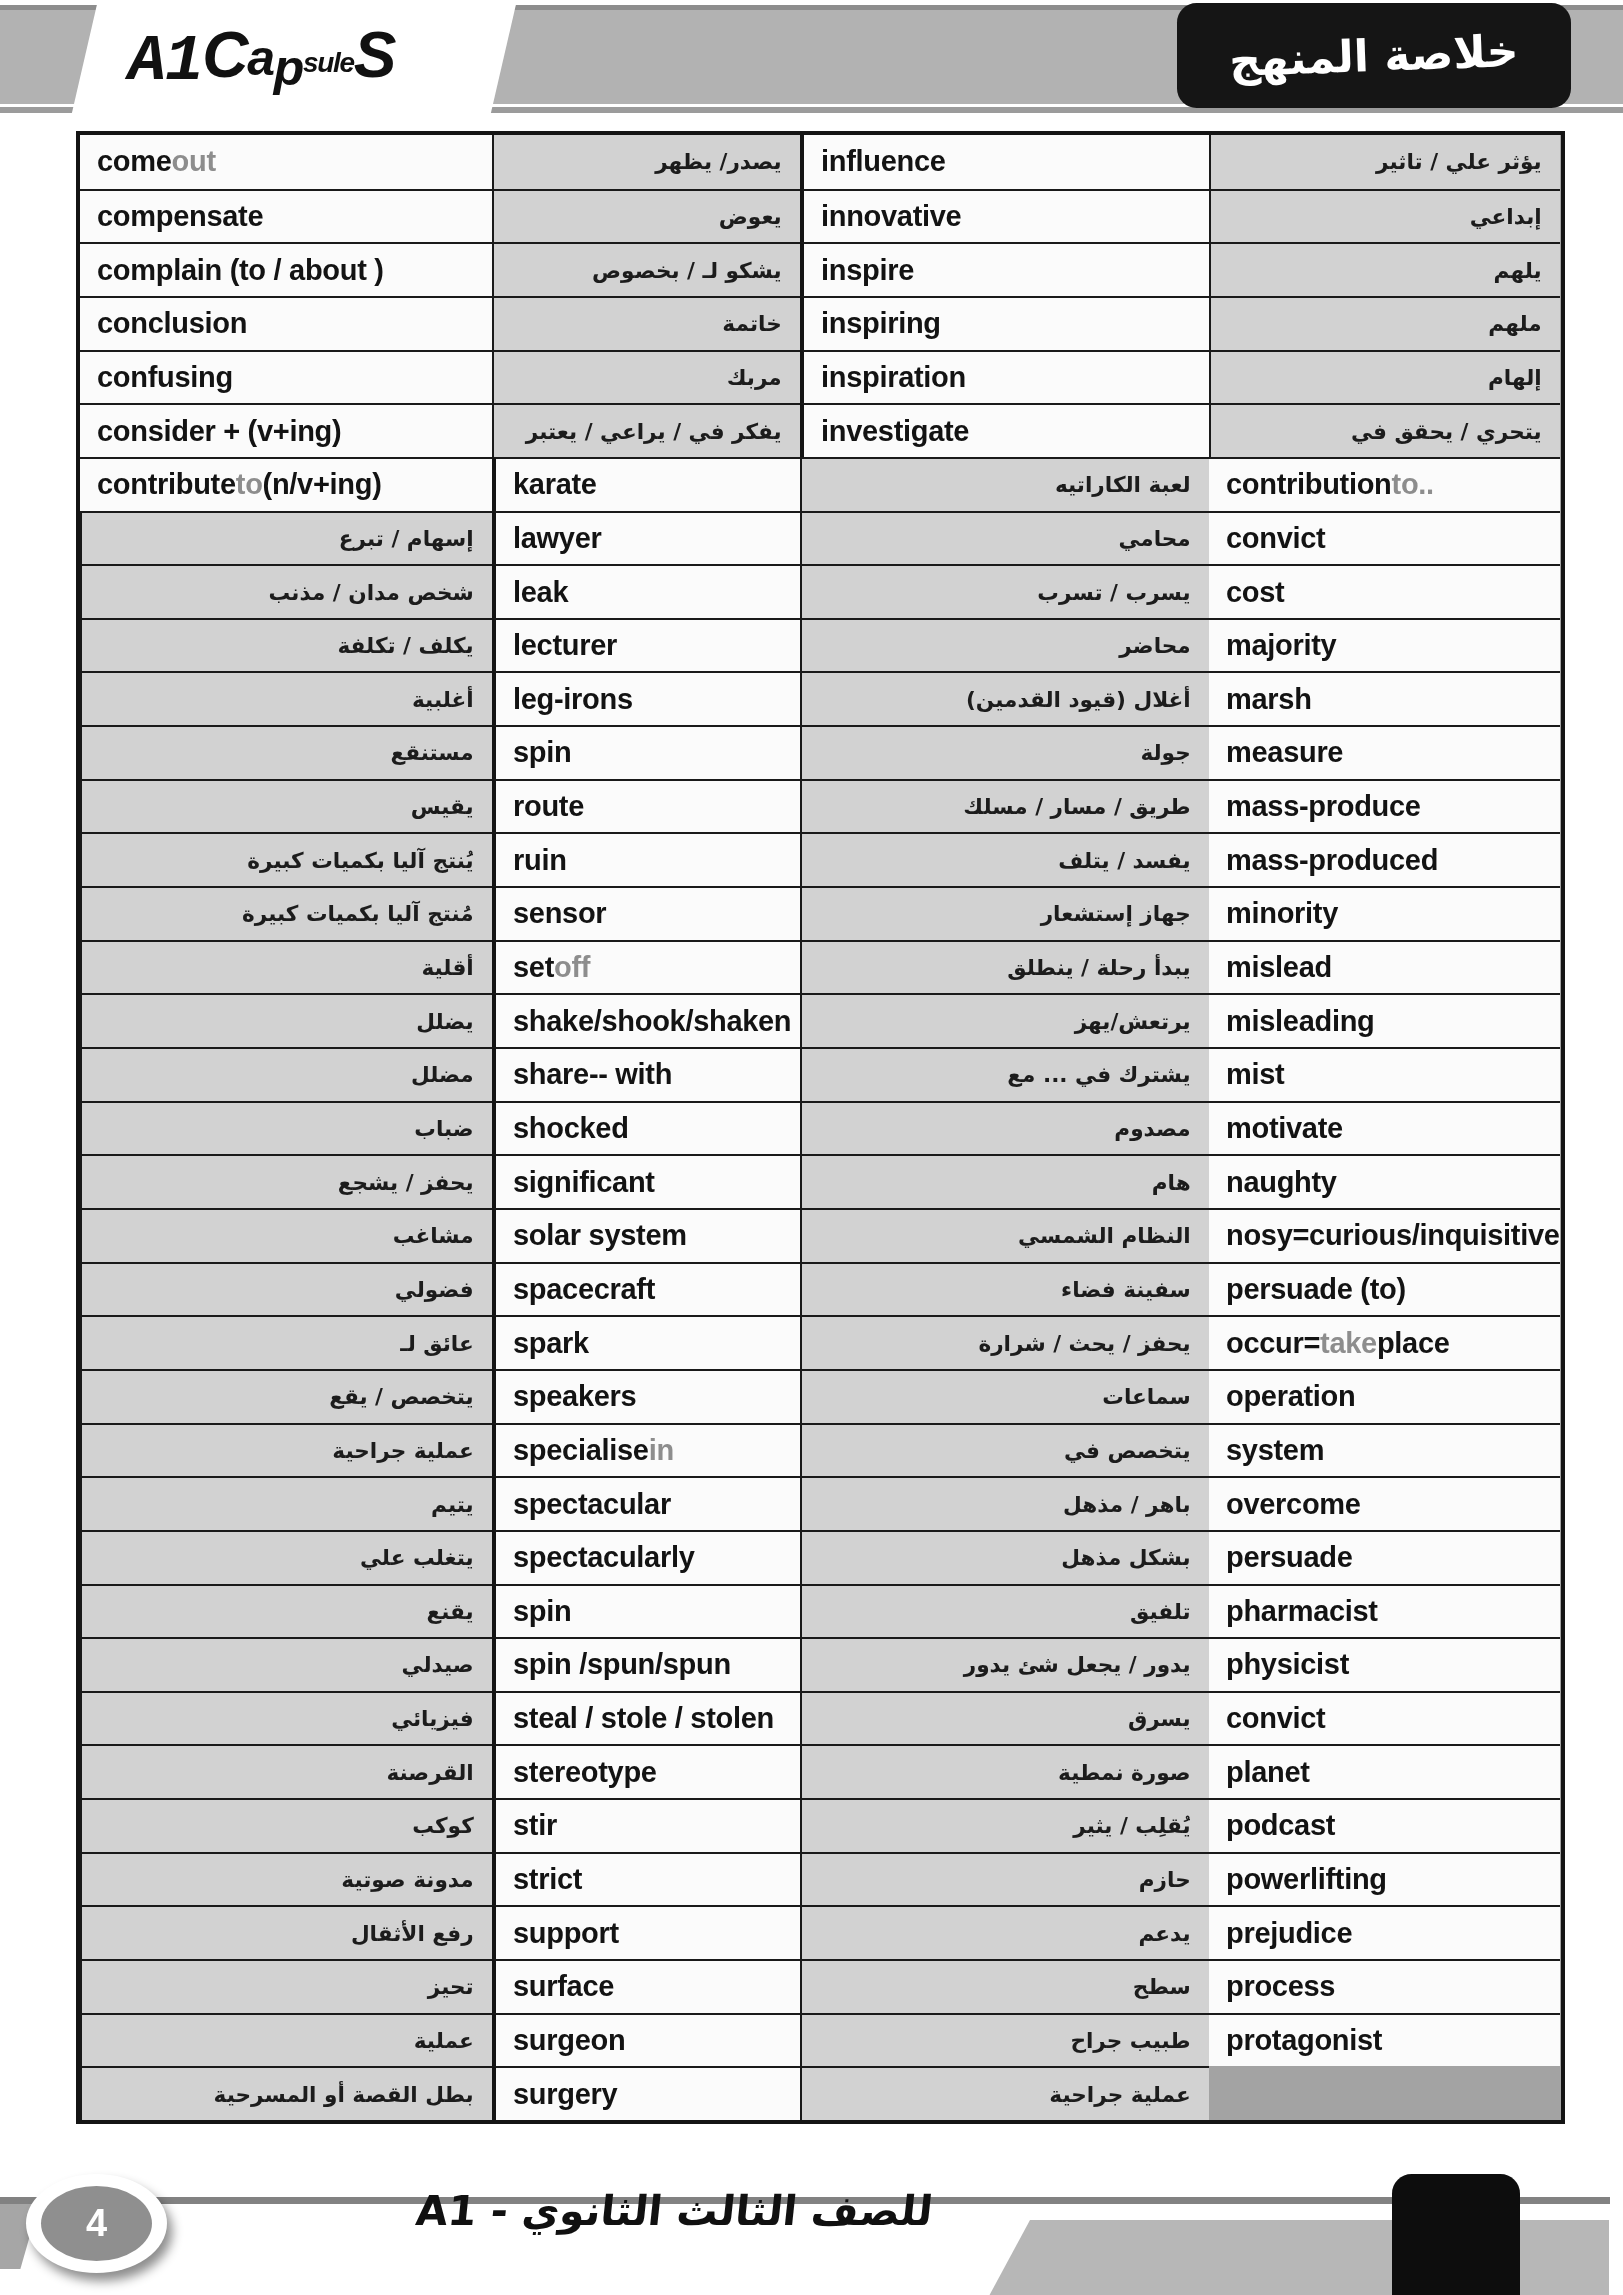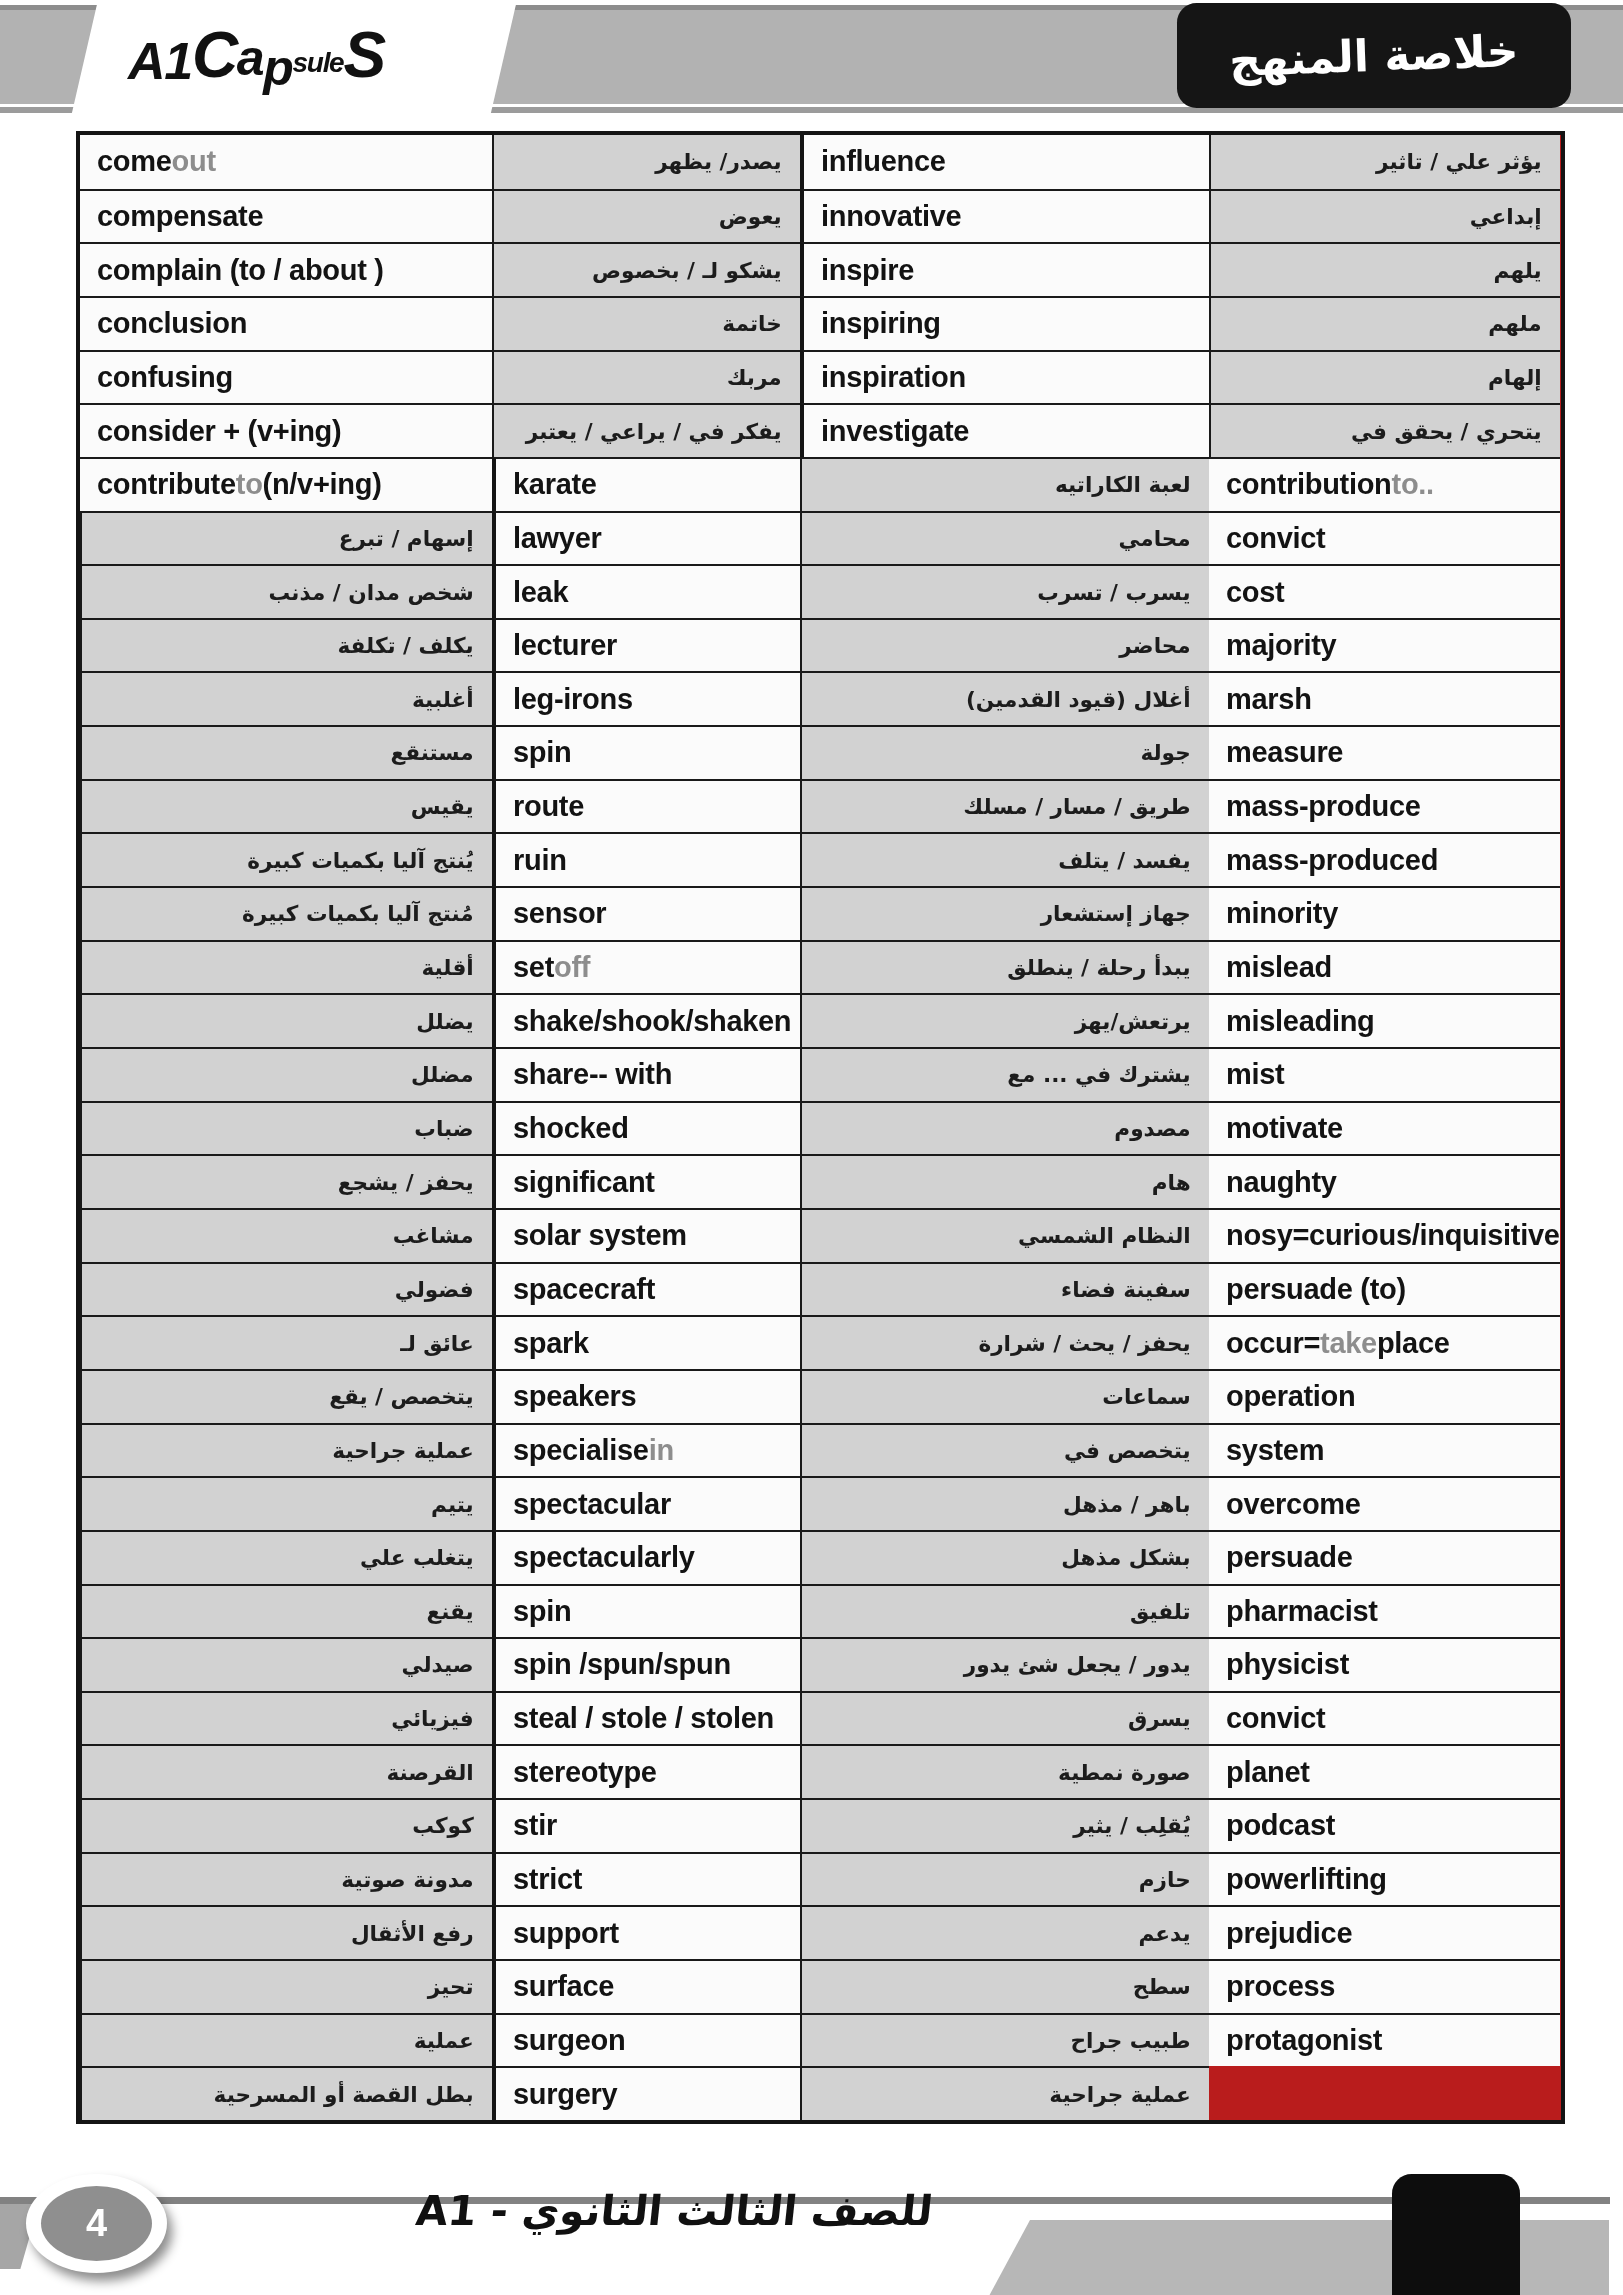--- a/index.html
+++ b/index.html
@@ -12,37 +12,37 @@
   .header-band{position:absolute;left:0;top:9.8px;width:1623px;height:94px;background:#b2b2b2;}
   .header-underline{position:absolute;left:0;top:107px;width:1623px;height:5.9px;background:#9b9b9b;}
   .logo-plate{
     position:absolute;left:98px;top:0;width:419px;height:128px;background:#ffffff;
     transform:skewX(-13deg);transform-origin:top left;
   }
   .logo-text{
     position:absolute;left:128px;top:19.6px;width:419px;color:#111;
     font-weight:bold;font-style:italic;white-space:nowrap;letter-spacing:-1.3px;
   }
-  .logo-text .big{font-size:52px;line-height:1;}
+  .logo-text .big{font-size:64px;line-height:1;font-family:Liberation Mono, monospace;}
   .logo-text .mid{font-size:50px;position:relative;top:-3.9px;}
   .logo-text .midp{font-size:50px;position:relative;top:6.5px;}
   .logo-text .small{font-size:28px;position:relative;top:-6.5px;}
   .logo-text .cap{font-size:64px;position:relative;top:-1.3px;}
   .header-badge{
     position:absolute;left:1177px;top:2.6px;width:394px;height:105px;background:#151515;
     border-radius:19.6px;display:flex;align-items:center;justify-content:center;
   }
   .header-badge span{
     color:#ffffff;font-family:"DejaVu Sans",sans-serif;font-weight:bold;font-size:44px;
     transform:rotate(-2deg);direction:rtl;
   }
   
   .vocab-table{
     position:absolute;left:76px;top:131px;width:1489px;height:1993px;box-sizing:border-box;
-    border:4.6px solid #141414;background:#b91c1c;
+    border:4.6px solid #141414;background:#a3a3a3;
     display:grid;
     grid-template-columns:412px 308px 409px 351px;
     grid-template-rows:repeat(37,1fr);
   }
   .cell{
     box-sizing:border-box;display:flex;align-items:center;overflow:hidden;
     border-top:2.6px solid #1a1a1a;
   }
   .vocab-table > .cell:nth-child(-n+4){border-top:none;}
   .c-en{

